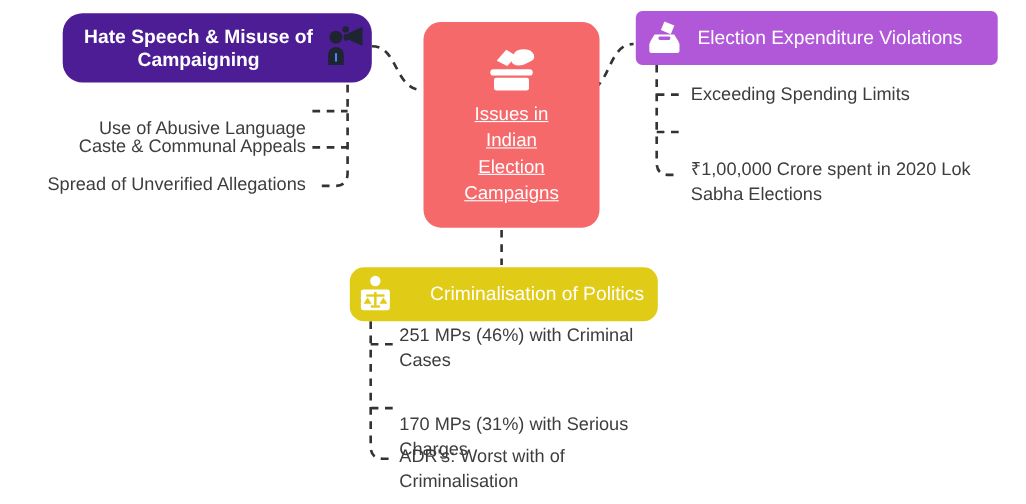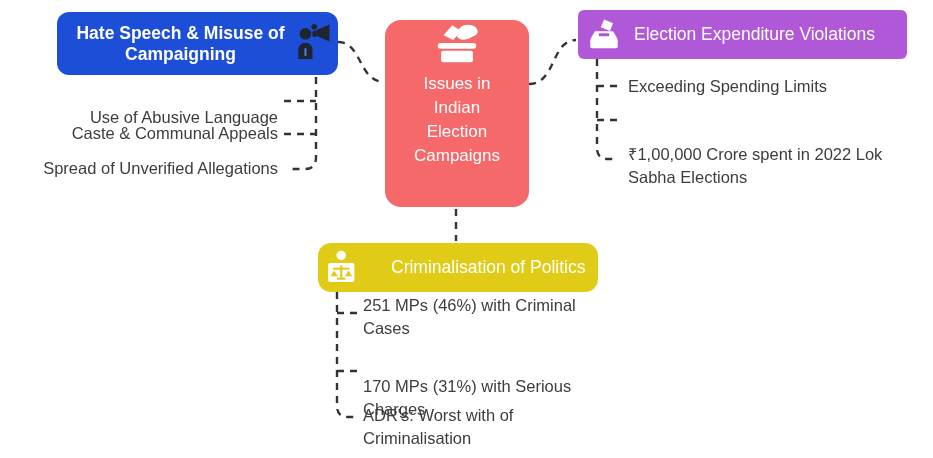--- a/index.html
+++ b/index.html
@@ -41,24 +41,26 @@
     font-size: 17.5px;
     line-height: 21px;
     font-weight: 600;
   }
   .node-blue .icon-wrap {
     position: absolute;
     right: 6px; top: 9px;
   }
   .node-center {
     left: 385px; top: 20px;
-    width: 144px; height: 187px;
+    width: 160px; height: 187px;
     border-radius: 16px;
     flex-direction: column;
     justify-content: flex-start;
+    padding-top: 20px;
+    text-decoration: underline;
   }
   .node-center .node-title {
     width: 106px;
     text-align: center;
     font-size: 17px;
     line-height: 24px;
     font-weight: 500;
     margin-top: 8px;
   }
   .node-purple {
@@ -107,21 +109,21 @@
 
     <path d="M597,59 V148 Q597,159 608,159 H618"></path>
     <path d="M597,86 H621"></path>
     <path d="M597,120 H621"></path>
 
     <path d="M337,292 V406 Q337,417 348,417 H356"></path>
     <path d="M337,313 H359"></path>
     <path d="M337,371 H359"></path>
   </svg>
 
-  <div class="node node-blue" style="background-color: #1d4ed8;">
+  <div class="node node-blue" style="background-color: #4c1d95; border-radius: 18px;">
     <div class="node-title">Hate Speech &amp; Misuse of Campaigning</div>
     <span class="icon-wrap">
       <svg width="38" height="42" viewBox="0 0 30 32">
         <g fill="#1e2430">
           <circle cx="9" cy="9.5" r="4.6"></circle>
           <path d="M3.4,29.5 v-7.3 a5.6,5.6 0 0 1 11.2,0 V29.5 z"></path>
           <circle cx="16" cy="4" r="2.3"></circle>
           <path d="M17.5,6.8 l10.5,-4.6 v13.4 l-10.5,-4.6 z"></path>
           <rect x="14.6" y="7.2" width="3.2" height="4.8" rx="1.2"></rect>
         </g>
@@ -156,21 +158,21 @@
           <path d="M3,16 L6.5,10.3 H21.5 L25,16 z"></path>
           <rect x="2.5" y="16" width="23" height="8.5" rx="1.6"></rect>
         </g>
         <rect x="9.5" y="11.9" width="9" height="2.6" rx="1" fill="#B158D9"></rect>
       </svg>
     </span>
     <div class="node-title">Election Expenditure Violations</div>
   </div>
 
   <div class="leaf" style="top:75px; left:628px; white-space:nowrap;">Exceeding Spending Limits</div>
-  <div class="leaf" style="top:143px; left:628px; width:302px;">₹1,00,000 Crore spent in 2022 Lok Sabha Elections</div>
+  <div class="leaf" style="top:143px; left:628px; width:302px;">₹1,00,000 Crore spent in 2020 Lok Sabha Elections</div>
 
   <div class="node node-yellow" style="background-color: rgb(224, 203, 23); gap: 16px;">
     <span class="icon-wrap">
       <svg width="36" height="35" viewBox="0 0 26 25">
         <g fill="#ffffff">
           <circle cx="11" cy="3.8" r="3.4"></circle>
           <rect x="1.5" y="9.3" width="19" height="13.7" rx="1.6"></rect>
         </g>
         <g fill="#E0CB17">
           <rect x="10.2" y="11" width="1.6" height="9"></rect>

